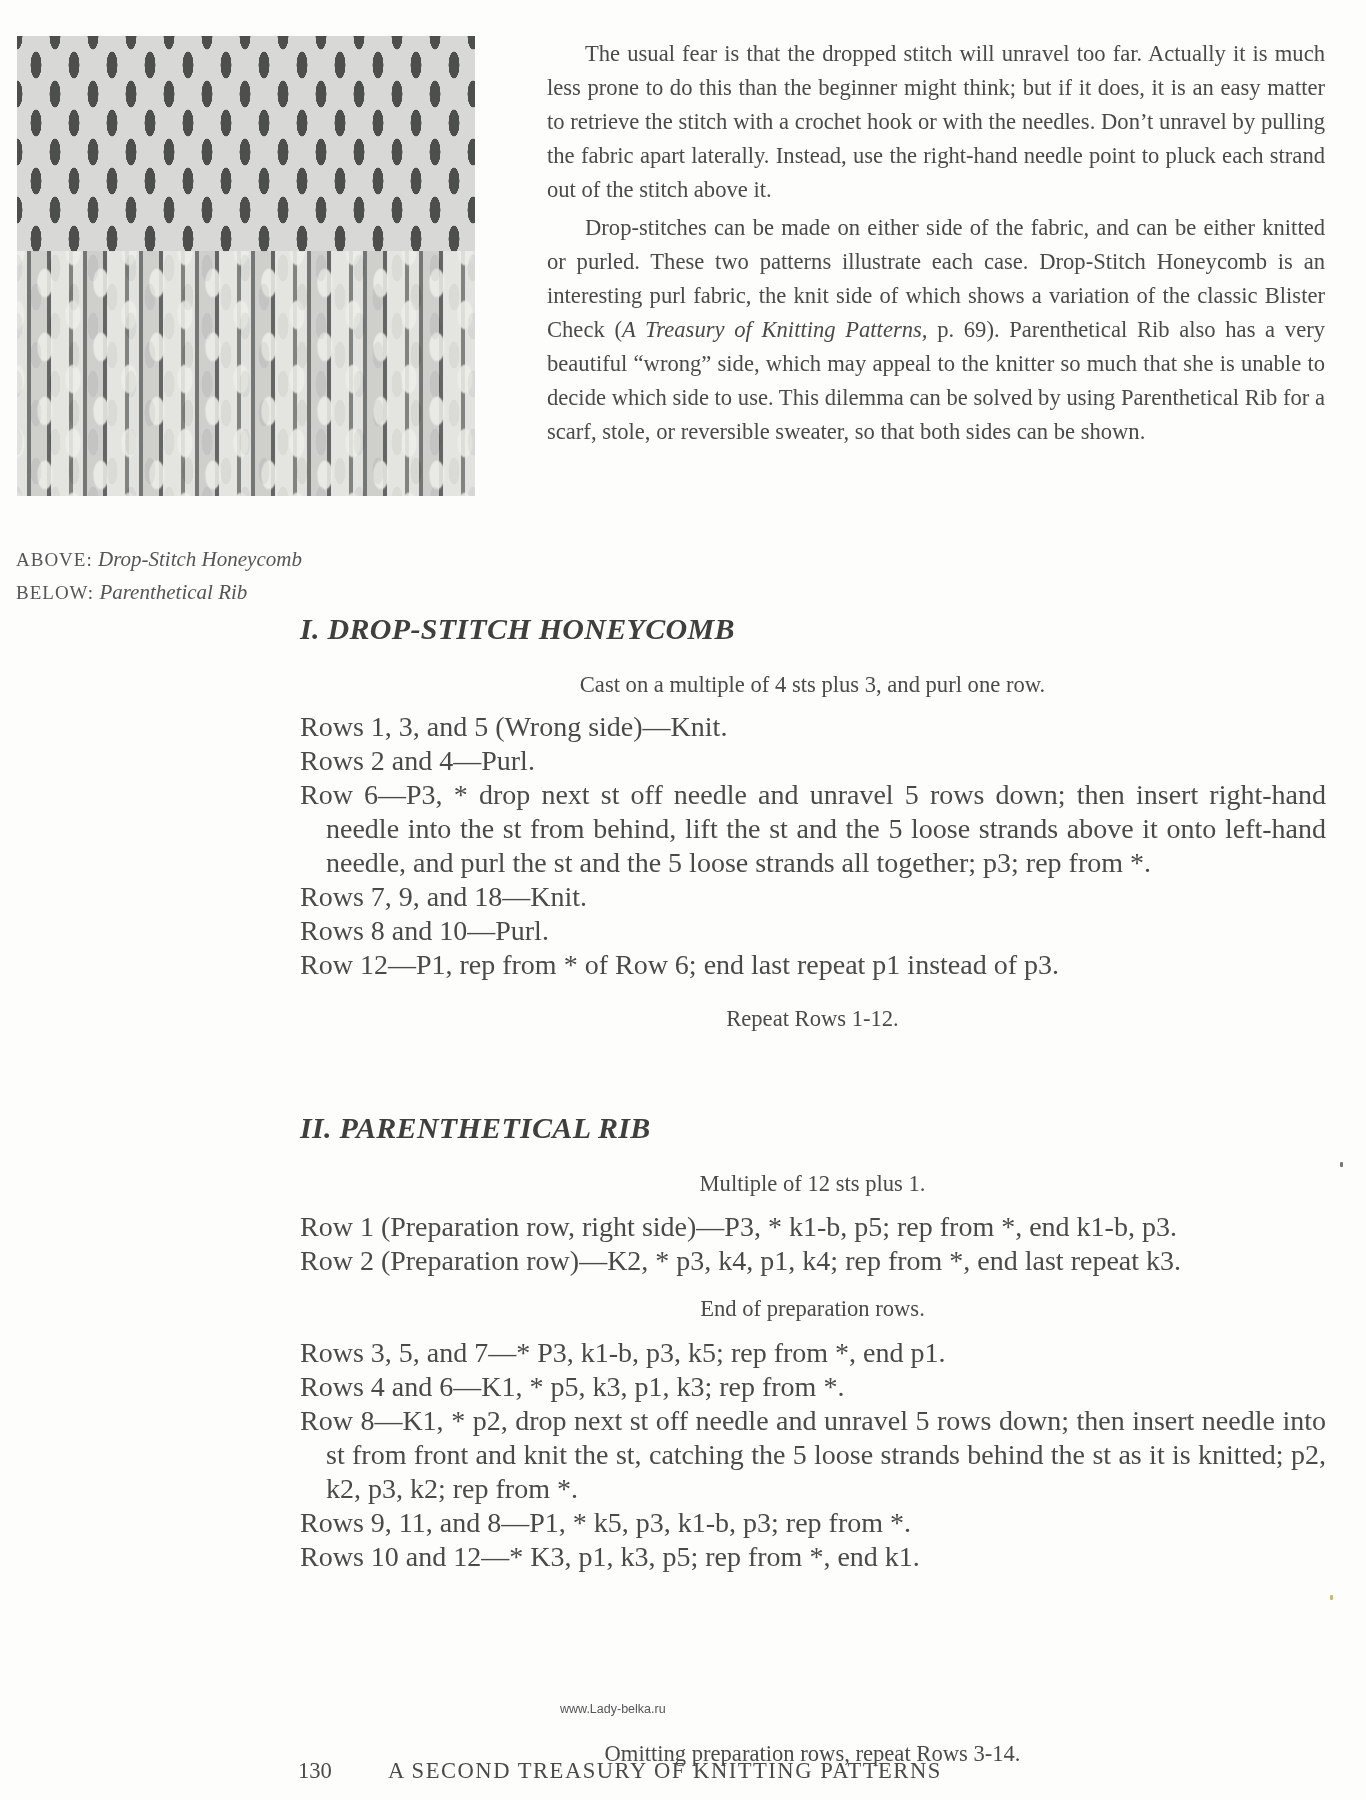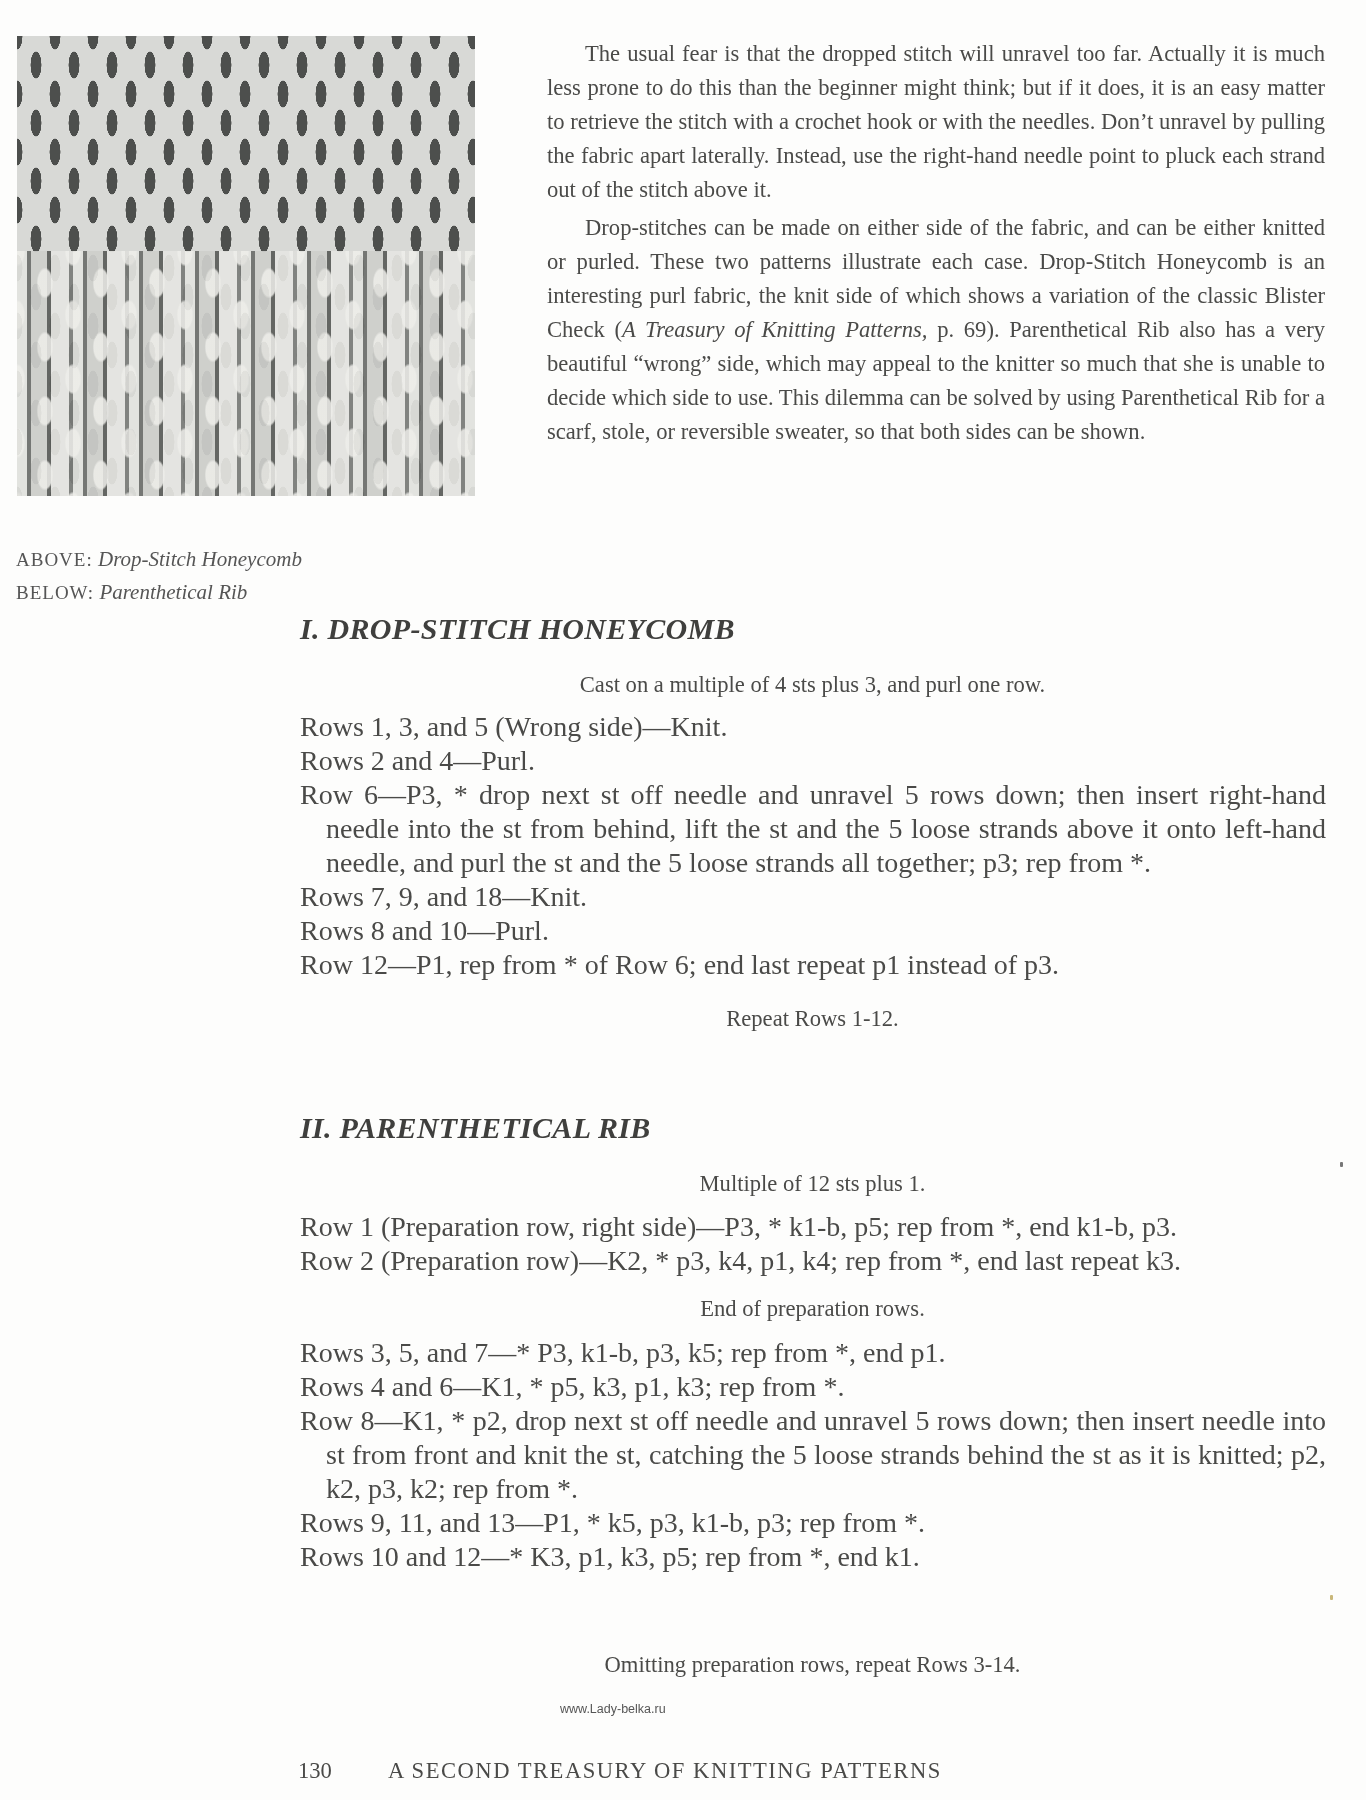--- a/index.html
+++ b/index.html
@@ -77,24 +77,24 @@
 <div class="center" style="top:1171px;">Multiple of 12 sts plus 1.</div>
 <div class="rows" style="top:1210px;">
   <div class="row">Row 1 (Preparation row, right side)—P3, * k1-b, p5; rep from *, end k1-b, p3.</div>
   <div class="row">Row 2 (Preparation row)—K2, * p3, k4, p1, k4; rep from *, end last repeat k3.</div>
 </div>
 <div class="center" style="top:1296px;">End of preparation rows.</div>
 <div class="rows" style="top:1336px;">
   <div class="row">Rows 3, 5, and 7—* P3, k1-b, p3, k5; rep from *, end p1.</div>
   <div class="row">Rows 4 and 6—K1, * p5, k3, p1, k3; rep from *.</div>
   <div class="row">Row 8—K1, * p2, drop next st off needle and unravel 5 rows down; then insert needle into st from front and knit the st, catching the 5 loose strands behind the st as it is knitted; p2, k2, p3, k2; rep from *.</div>
-  <div class="row">Rows 9, 11, and 13—P1, * k5, p3, k1-b, p3; rep from *.</div>
+  <div class="row">Rows 9, 11, and 8—P1, * k5, p3, k1-b, p3; rep from *.</div>
   <div class="row">Rows 10 and 12—* K3, p1, k3, p5; rep from *, end k1.</div>
 </div>
-<div class="center" style="top:1652px;">Omitting preparation rows, repeat Rows 3-14.</div>
+<div class="center" style="top:1741px;">Omitting preparation rows, repeat Rows 3-14.</div>
 
 <div class="watermark">www.Lady-belka.ru</div>
 
 <div class="footer">
   <span class="pg">130</span><span>A SECOND TREASURY OF KNITTING PATTERNS</span>
 </div>
 
 <div class="speck" style="left:1340px; top:1162px;"></div>
 <div class="speck" style="left:1330px; top:1595px; background:#c9b77a;"></div>
 

